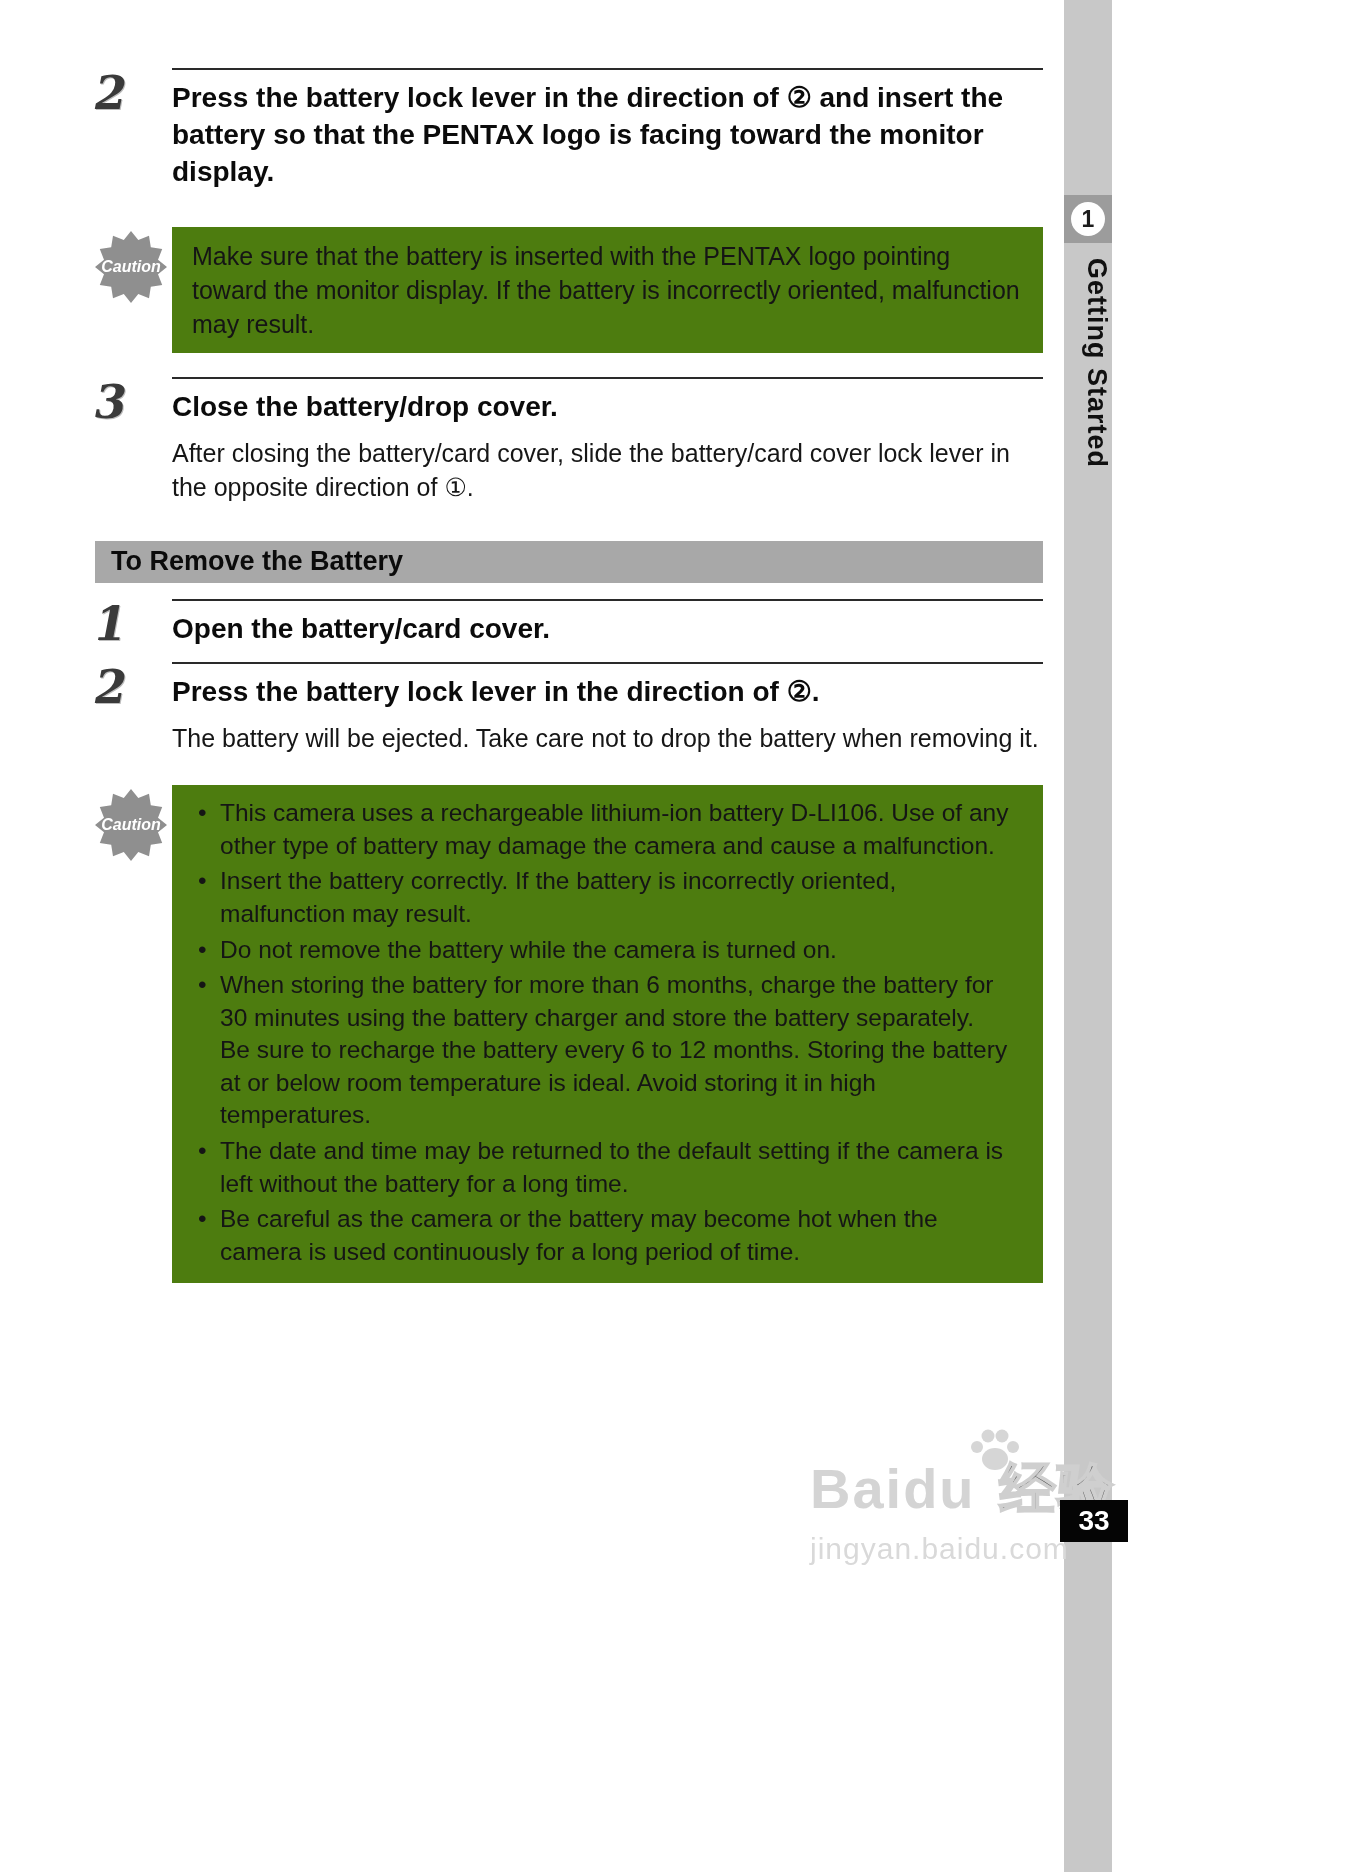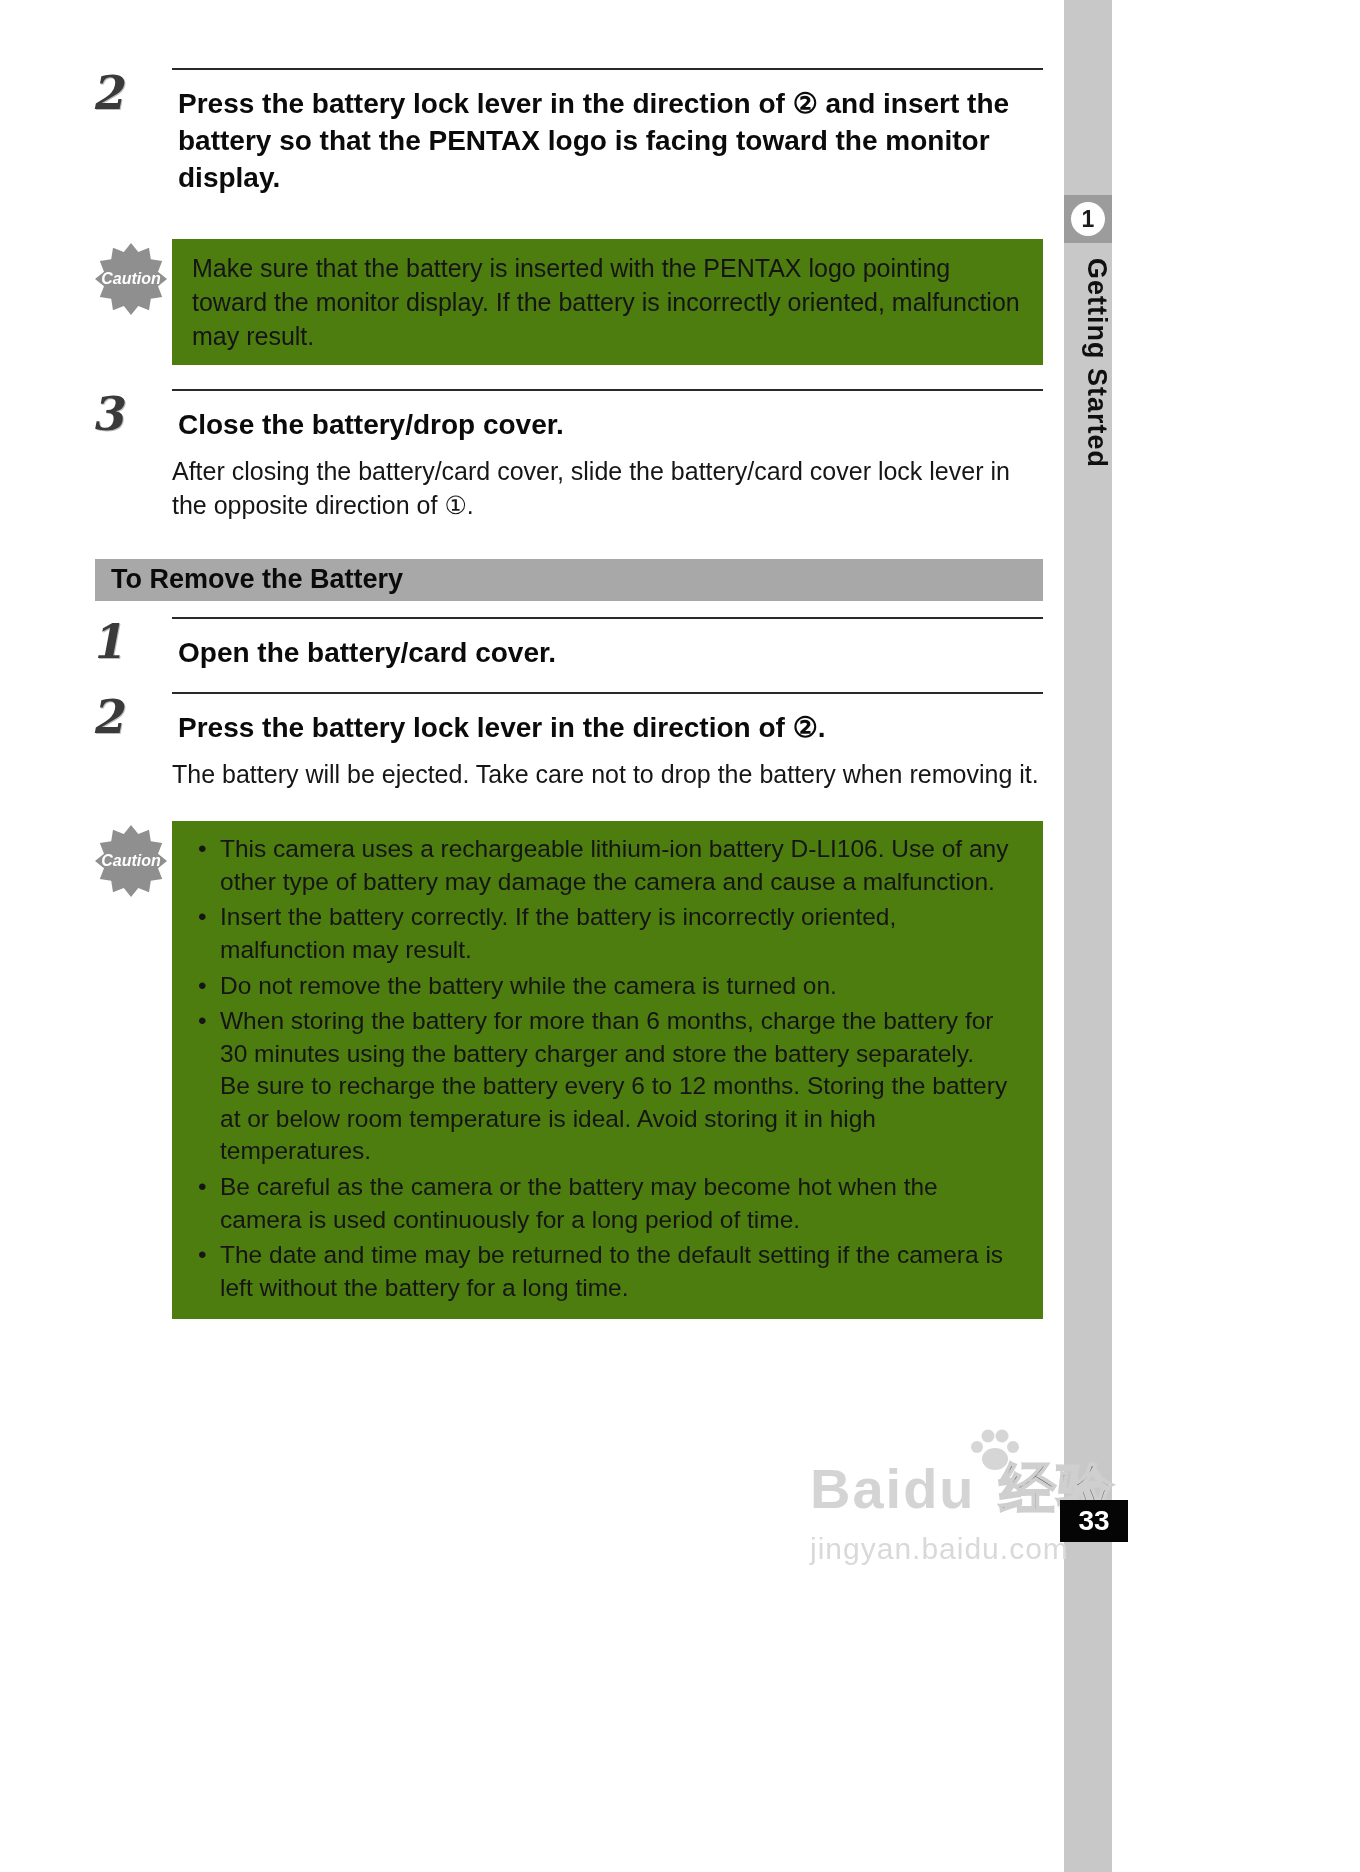--- a/index.html
+++ b/index.html
@@ -33,21 +33,21 @@
   .content { position:absolute; left:95px; top:62px; width:948px; }
 
   .step { display:flex; align-items:flex-start; }
   .step-num {
     flex:0 0 77px; width:77px;
     font-family:"DejaVu Serif", serif; font-style:italic; font-weight:bold;
     font-size:46px; line-height:1; color:#3a3a3a; padding-top:2px;
     text-shadow:1px 1px 0 #bdbdbd;
   }
   .step-main { flex:1; border-top:2px solid #2a2a2a; padding-top:10px; }
-  .step-heading { margin:6px; font-size:28px; font-weight:bold; line-height:1.32; color:#0b0b0b; }
+  .step-heading { margin:0; font-size:28px; font-weight:bold; line-height:1.32; color:#0b0b0b; }
   .step-body { margin:10px 0 0 0; font-size:25px; line-height:1.38; color:#161616; }
 
   .step-a { margin-top:6px; }
   .step-3 { margin-top:24px; }
   .step-r1 { margin-top:16px; }
   .step-r2 { margin-top:14px; }
 
   
   .caution { display:flex; align-items:flex-start; }
   .caution-1 { margin-top:36px; }
@@ -159,22 +159,22 @@
           <span class="caution-label">Caution</span>
         </div>
       </div>
       <div class="caution-box">
         <ul>
           <li>This camera uses a rechargeable lithium-ion battery D-LI106. Use of any other type of battery may damage the camera and cause a malfunction.</li>
           <li>Insert the battery correctly. If the battery is incorrectly oriented, malfunction may result.</li>
           <li>Do not remove the battery while the camera is turned on.</li>
           <li>When storing the battery for more than 6 months, charge the battery for 30 minutes using the battery charger and store the battery separately.
 Be sure to recharge the battery every 6 to 12 months. Storing the battery at or below room temperature is ideal. Avoid storing it in high temperatures.</li>
+          <li>The date and time may be returned to the default setting if the camera is left without the battery for a long time.</li>
           <li>Be careful as the camera or the battery may become hot when the camera is used continuously for a long period of time.</li>
-          <li>The date and time may be returned to the default setting if the camera is left without the battery for a long time.</li>
         </ul>
       </div>
     </div>
 
   </div>
 
   <div class="watermark">
     <div class="wm-row1">
       <span>Baidu</span><span class="wm-cn">经验</span>
       <span class="wm-paw">

